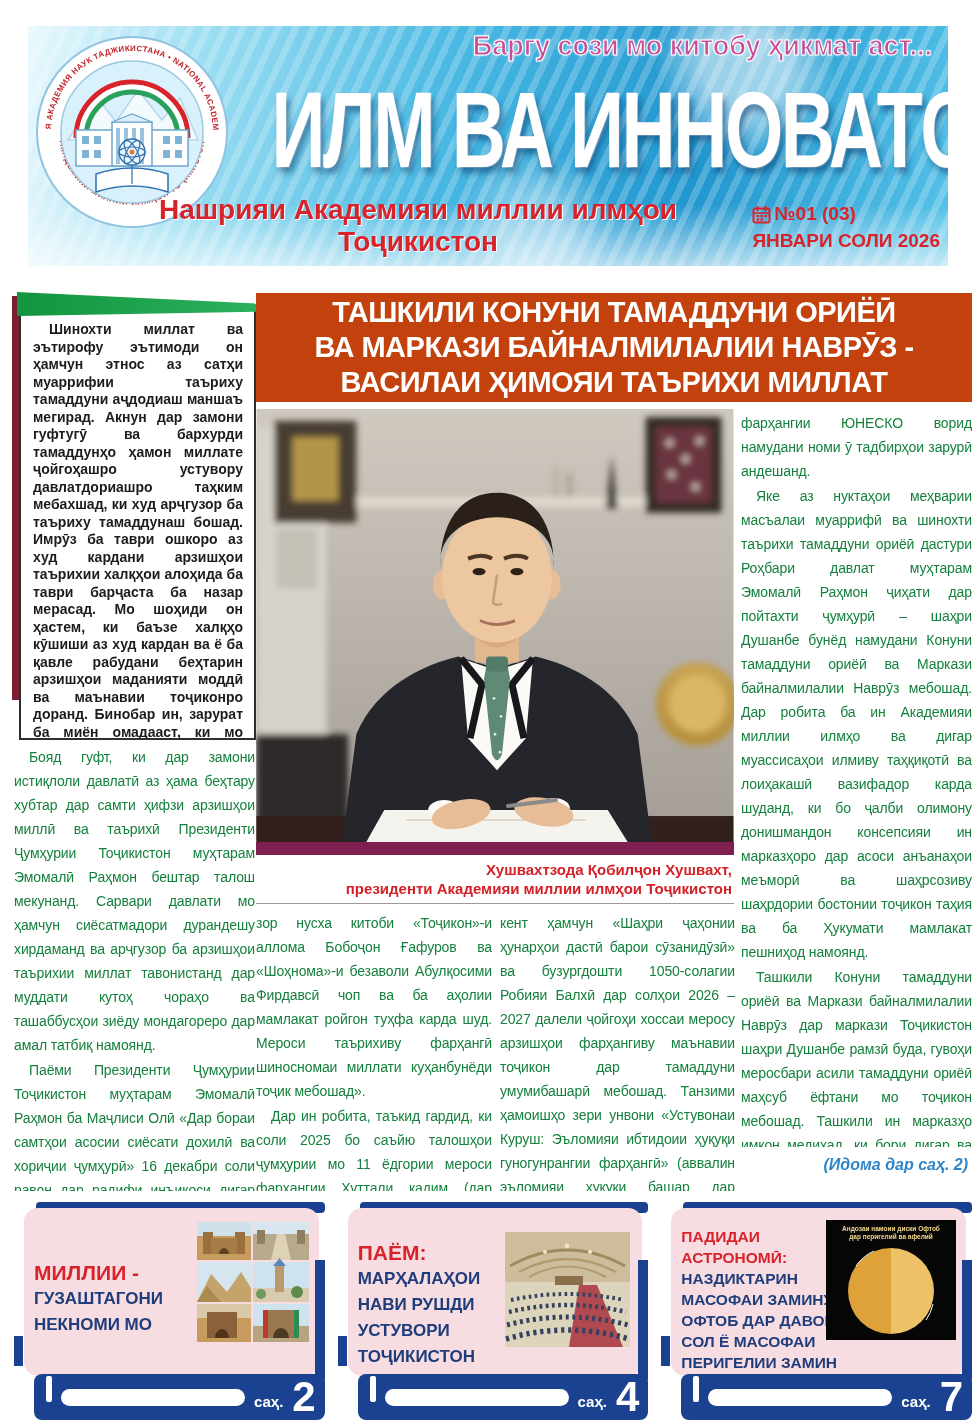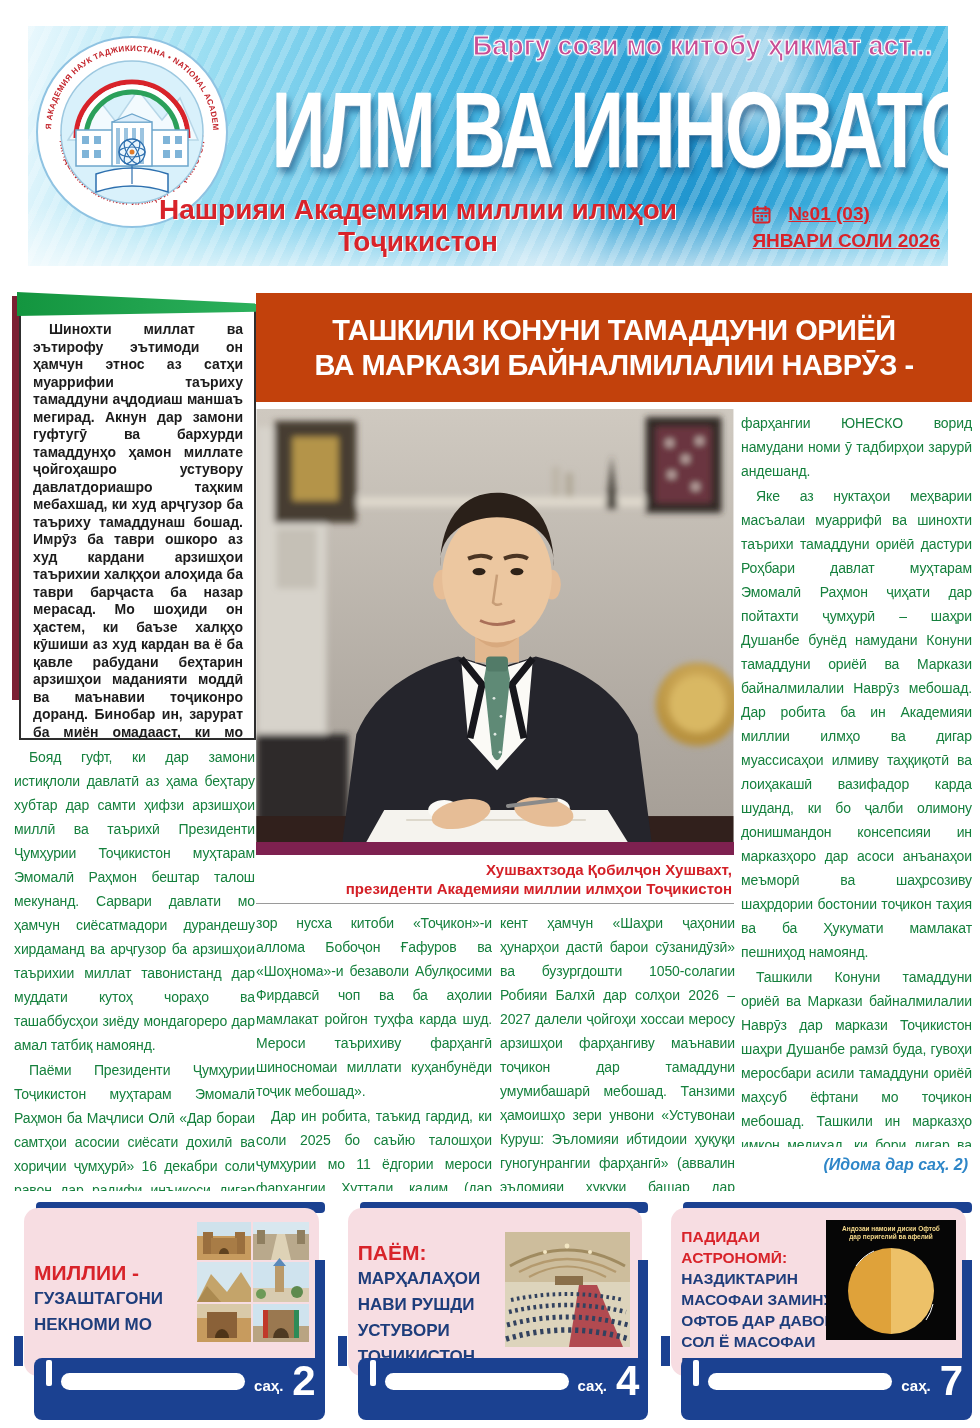--- a/index.html
+++ b/index.html
@@ -20,21 +20,21 @@
   .tagline{position:absolute;right:16px;top:5px;z-index:3;font-size:27px;font-weight:bold;
       color:#c84f95;-webkit-text-stroke:1px #fff;text-shadow:0 0 3px #fff;}
   .masthead{position:absolute;left:160px;right:0;top:42px;z-index:2;text-align:center;
       font-size:96px;font-weight:bold;color:#fff;letter-spacing:-3px;white-space:nowrap;
       transform:scale(.78,1.12);transform-origin:center top;
       text-shadow:4px 6px 7px rgba(10,60,110,.55),1px 1px 0 rgba(210,240,250,.8);}
   .publisher{position:absolute;left:70px;bottom:8px;width:640px;z-index:3;text-align:center;
       font-size:28px;font-weight:bold;color:#d8232a;text-shadow:1px 1px 0 #fff;}
   .issue{position:absolute;right:8px;bottom:12px;z-index:3;color:#d8232a;font-weight:bold;
       font-size:19px;line-height:27px;text-align:left;}
-  .issue .row{display:flex;align-items:center;gap:17px;text-decoration:underline;}
+  .issue .row{display:flex;align-items:center;gap:3px;}
   .cal{width:19px;height:19px;display:inline-block;}
 
   
   .introwrap{position:absolute;left:12px;top:292px;width:244px;height:448px;}
   .rail{position:absolute;left:0;top:4px;width:7px;height:404px;background:#7b1f33;}
   .greentab{position:absolute;left:5px;top:0;right:0;height:24px;z-index:2;
       background:linear-gradient(to right,#13953f,#2cb05c);
       clip-path:polygon(0 0,100% 48%,100% 82%,0 100%);}
   .introbox{position:absolute;left:7px;top:15px;right:0;bottom:0;border:2px solid #2e2e2e;
       background:#fff;padding:12px 11px 6px 12px;font-size:14px;font-weight:bold;
@@ -67,21 +67,21 @@
 
   
   .teasers{position:absolute;left:12px;top:1202px;width:960px;height:220px;
       display:flex;gap:11px;}
   .card{position:relative;flex:1;}
   .card-top{position:absolute;left:24px;right:0;top:0;height:11px;background:#1b4191;border-radius:4px;}
   .card-body{position:absolute;left:12px;right:6px;top:6px;bottom:46px;background:#f7dde2;border-radius:14px;}
   .card-right{position:absolute;right:0;top:58px;bottom:42px;width:10px;background:#1b4191;}
   .card-ltick{position:absolute;left:2px;bottom:56px;width:9px;height:30px;background:#1b4191;}
   .card-bar{position:absolute;left:22px;right:0;bottom:2px;height:46px;background:#1b4191;
-      border-radius:8px;display:flex;align-items:center;padding:0 10px 16px 12px;gap:9px;z-index:2;}
+      border-radius:8px;display:flex;align-items:center;padding:0 10px 0 12px;gap:9px;z-index:2;}
   .bar-tick{width:6px;height:26px;background:#fff;border-radius:2px;margin-top:-16px;}
   .bar-pill{flex:1;height:17px;background:#fff;border-radius:9px;}
   .bar-label{color:#fff;font-weight:bold;font-size:15px;margin-top:8px;}
   .bar-num{color:#fff;font-weight:bold;font-size:42px;line-height:40px;letter-spacing:-1px;}
   .card-text{position:absolute;left:22px;z-index:2;}
   .kicker{color:#d8232a;font-weight:bold;font-size:21px;line-height:26px;}
   .ctitle{color:#1e3d7b;font-weight:bold;font-size:17px;line-height:26px;}
   .card3 .kicker{font-size:15.5px;line-height:21px;}
   .card3 .ctitle{font-size:15.5px;line-height:21px;}
   .card-img{position:absolute;z-index:2;}
@@ -172,20 +172,21 @@
     <div class="rail"></div>
     <div class="greentab"></div>
     <div class="introbox">
       <p>Шинохти миллат ва эътирофу эътимоди он ҳамчун этнос аз сатҳи муаррифии таъриху тамаддуни аҷдодиаш маншаъ мегирад. Акнун дар замони гуфтугӯ ва бархурди тамаддунҳо ҳамон миллате ҷойгоҳашро устувору давлатдориашро таҳким мебахшад, ки худ арҷгузор ба таъриху тамаддунаш бошад. Имрӯз ба таври ошкоро аз худ кардани арзишҳои таърихии халқҳои алоҳида ба таври барҷаста ба назар мерасад. Мо шоҳиди он ҳастем, ки баъзе халқҳо кӯшиши аз худ кардан ва ё ба қавле рабудани беҳтарин арзишҳои маданияти моддӣ ва маънавии тоҷиконро доранд. Бинобар ин, зарурат ба миён омадааст, ки мо қишри зиёии ҷомеа ин арзишҳоро ҳифз намуда, барои ба таври шоиста муаррифӣ намудани онҳо барои ҷаҳониён ва таҳкими асолати миллии насли наврас талош намоем.</p>
     </div>
   </div>
 
   <div class="banner">
     <span>ТАШКИЛИ КОНУНИ ТАМАДДУНИ ОРИЁӢ</span>
     <span>ВА МАРКАЗИ БАЙНАЛМИЛАЛИИ НАВРӮЗ -</span>
+    <span>ВАСИЛАИ ҲИМОЯИ ТАЪРИХИ МИЛЛАТ</span>
   </div>
 
   <div class="photoblock">
     <svg viewBox="0 0 478 434" width="478" height="433">
       <defs>
         <linearGradient id="bgW" x1="0" y1="0" x2="0" y2="1">
           <stop offset="0" stop-color="#cfc9c0"></stop>
             <stop offset="1" stop-color="#a49d95"></stop>
         </linearGradient>
         <filter id="blr">

